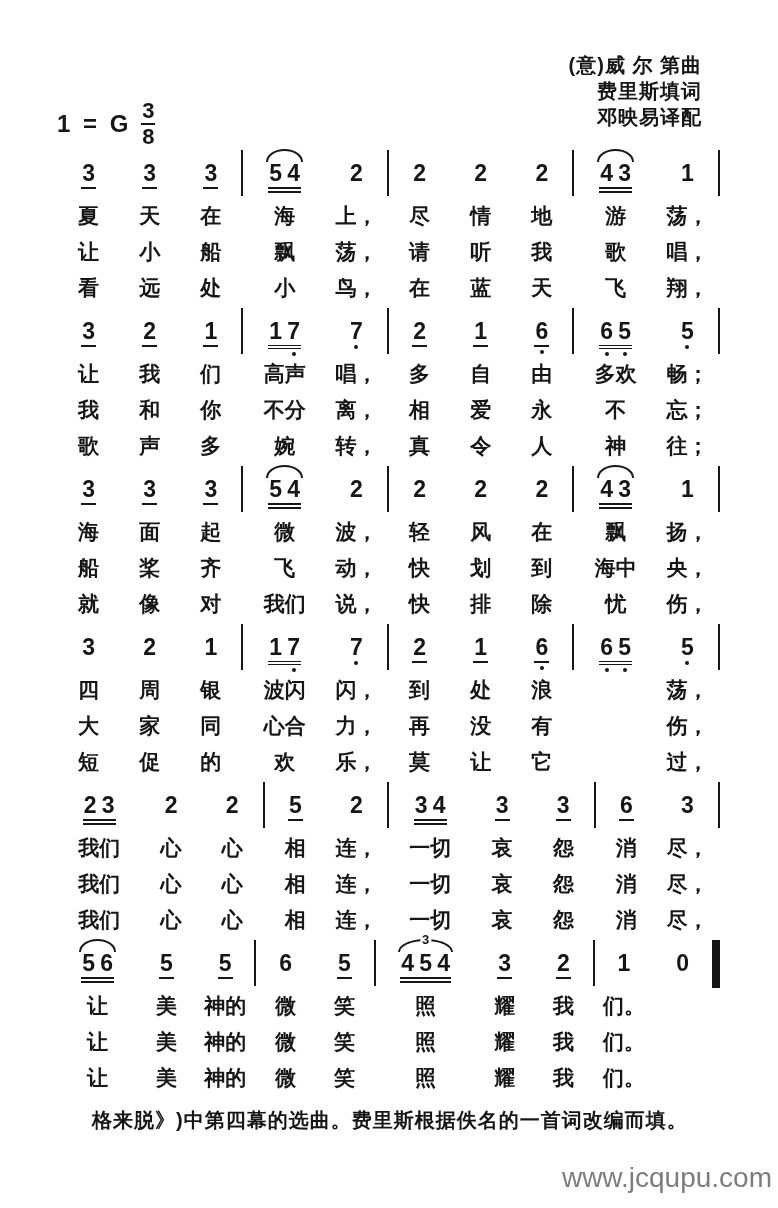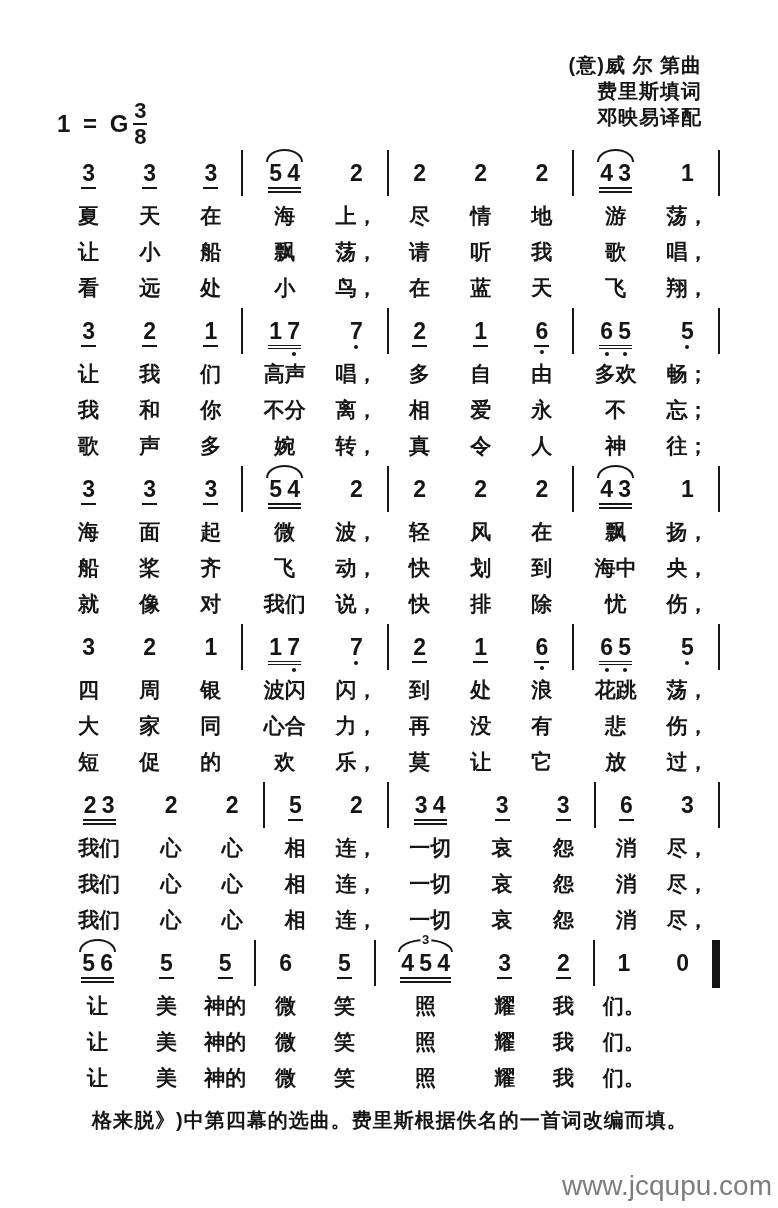--- a/index.html
+++ b/index.html
@@ -10,21 +10,21 @@
   }
   
   .title{
     position:absolute;top:12px;left:0;width:100%;text-align:center;
     font-size:36px;font-weight:bold;letter-spacing:10px;margin:0;
   }
   
   .credits{position:absolute;top:52px;right:76px;text-align:right;}
   .credits div{font-size:20px;font-weight:bold;line-height:26px;letter-spacing:1px;}
   
-  .keysig{position:absolute;top:100px;left:57px;display:flex;align-items:center;gap:2px;}
+  .keysig{position:absolute;top:100px;left:57px;display:flex;align-items:center;gap:10px;}
   .keysig .ktext{font-size:24px;font-weight:bold;letter-spacing:3px;}
   .frac{display:inline-flex;flex-direction:column;align-items:center;line-height:1;}
   .frac i{font-style:normal;font-size:22px;font-weight:bold;}
   .frac .fbar{width:14px;height:2px;background:#161616;margin:1px 0;}
   
   .music{position:absolute;top:148px;left:58px;width:662px;}
   .system{display:flex;align-items:flex-start;width:100%;}
   .cell{display:flex;flex-direction:column;align-items:center;flex:1 1 0;min-width:0;}
   .note-area{position:relative;height:50px;padding-top:14px;box-sizing:border-box;
     display:flex;flex-direction:column;align-items:center;}
@@ -45,21 +45,21 @@
   .bar.final{flex:0 0 8px;width:8px;height:48px;}
   .lyrics{display:flex;flex-direction:column;align-items:center;}
   .lyr{height:36px;line-height:36px;font-size:21px;font-weight:600;
     white-space:nowrap;text-align:center;}
   .lyrU{text-underline-offset:4px;}
   
   .footnote{position:absolute;top:1100px;left:62px;width:660px;}
   .footnote div{font-size:20px;font-weight:bold;line-height:40px;letter-spacing:1px;}
   .footnote div:first-child{text-indent:30px;}
   
-  .watermark{position:absolute;right:6px;bottom:6px;font-size:28px;color:#7d7d7d;
+  .watermark{position:absolute;right:6px;bottom:14px;font-size:28px;color:#7d7d7d;
     font-weight:400;letter-spacing:0;}
 </style>
 </head>
 <body>
 
 <div class="page">
 
   <div class="credits">
     <div>(意)威 尔 第曲</div>
     <div>费里斯填词</div>
@@ -649,25 +649,20 @@
             <div class="uline"></div>
             <div class="dots">
               <span class="dotslot">
                 <i class="ldot"></i>
               </span>
               <span class="dotslot">
                 <i class="ldot"></i>
               </span>
             </div>
           </div>
-          <div class="lyrics">
-            <div class="lyr">花跳</div>
-            <div class="lyr">悲</div>
-            <div class="lyr">放</div>
-          </div>
         </div>
         <div class="cell" style="flex-grow: 1;">
           <div class="note-area">
             <div class="digits">
               <span class="digit">5</span>
             </div>
             <div class="dots">
               <span class="dotslot">
                 <i class="ldot"></i>
               </span>

